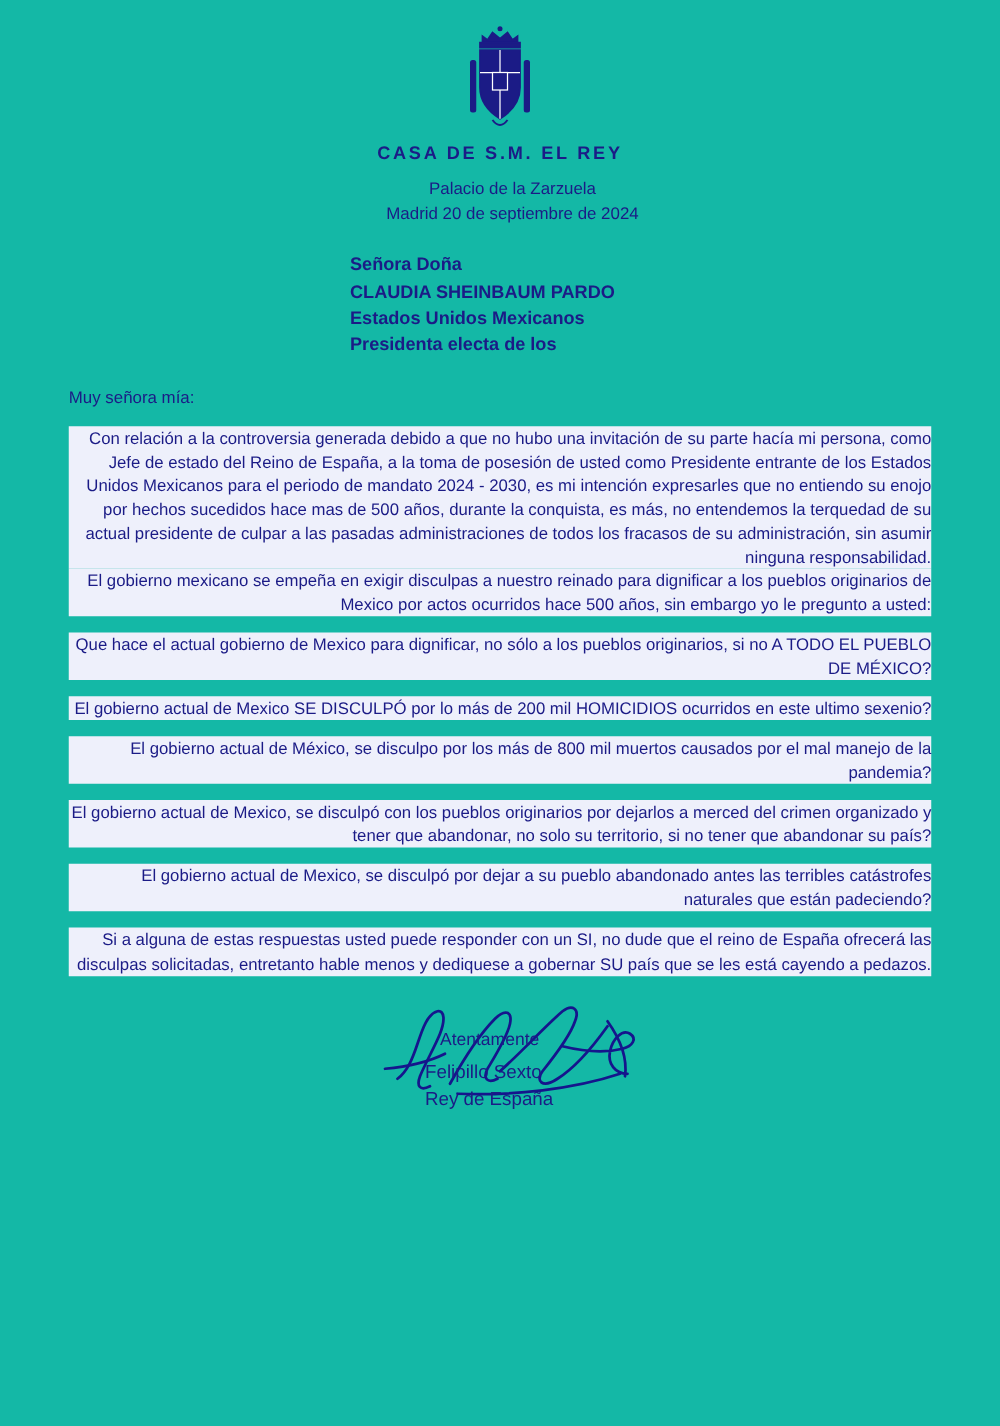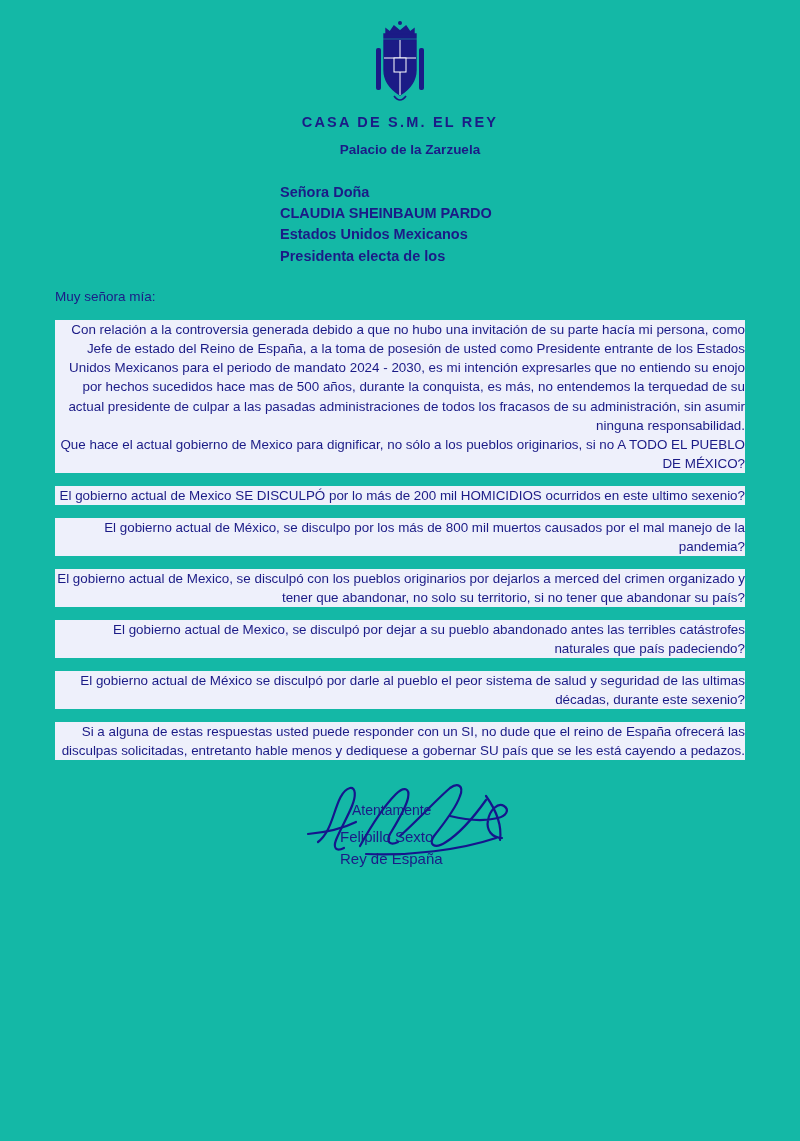--- a/index.html
+++ b/index.html
@@ -46,21 +46,21 @@
   .lh-title {
     font-size: 14.5px;
     font-weight: 700;
     letter-spacing: 2.2px;
     margin-top: 2px;
   }
   .lh-sub {
     font-size: 13.5px;
     margin-top: 10px;
     line-height: 1.45;
-    font-weight: 700;
+    font-weight: 400;
     padding-left: 20px;
   }
 
   
   .addressee {
     margin: 22px 0 0 280px;
     font-size: 14.5px;
     font-weight: 700;
     line-height: 1.48;
     color: #1b1b86;
@@ -147,40 +147,41 @@
 
         <path d="M30 78 Q36 86 42 78" stroke="#1b1b86" stroke-width="1.6" fill="none"></path>
       </svg>
     </div>
   </div>
 
   <div class="letterhead">
     <div class="lh-title">CASA  DE  S.M.  EL  REY</div>
     <div class="lh-sub">
       <div>Palacio de la Zarzuela</div>
+      <div>Madrid 20 de septiembre de 2024</div>
     </div>
   </div>
 
   <div class="addressee">
     <div>Señora Doña</div>
     <div>CLAUDIA SHEINBAUM PARDO</div>
     <div>Estados Unidos Mexicanos</div>
     <div>Presidenta electa de los</div>
   </div>
 
   <div class="salutation">Muy señora mía:</div>
 
   <div class="body">
     <p class="highlight tight">Con relación a la controversia generada debido a que no hubo una invitación de su parte hacía mi persona, como Jefe de estado del Reino de España, a la toma de posesión de usted como Presidente entrante de los Estados Unidos Mexicanos para el periodo de mandato 2024 - 2030, es mi intención expresarles que no entiendo su enojo por hechos sucedidos hace mas de 500 años, durante la conquista, es más, no entendemos la terquedad de su actual presidente de culpar a las pasadas administraciones de todos los fracasos de su administración, sin asumir ninguna responsabilidad.</p>
+    <p class="highlight">El gobierno mexicano se empeña en exigir disculpas a nuestro reinado para dignificar a los pueblos originarios de Mexico por actos ocurridos hace 500 años, sin embargo yo le pregunto a usted:</p>
     <p class="highlight">Que hace el actual gobierno de Mexico para dignificar, no sólo a los pueblos originarios, si no  A TODO EL PUEBLO  DE MÉXICO?</p>
     <p class="highlight">El gobierno actual de Mexico SE DISCULPÓ por lo más de 200 mil HOMICIDIOS ocurridos en este ultimo sexenio?</p>
     <p class="highlight">El gobierno  actual de México, se disculpo por los más de 800 mil muertos causados por el mal manejo de la pandemia?</p>
     <p class="highlight">El gobierno actual de Mexico, se disculpó con los pueblos originarios por dejarlos a merced del crimen organizado y tener que abandonar, no solo su territorio, si no tener que abandonar su país?</p>
-    <p class="highlight">El gobierno actual de Mexico, se disculpó por dejar a su pueblo abandonado antes las terribles catástrofes naturales que país padeciendo?</p>
-    <p class="highlight">El gobierno actual de México se disculpó por darle al pueblo el peor sistema de salud y seguridad de las ultimas décadas, durante este sexenio?</p>
+    <p class="highlight">El gobierno actual de Mexico, se disculpó por dejar a su pueblo abandonado antes las terribles catástrofes naturales que están padeciendo?</p>
     <p class="highlight">Si a alguna de estas respuestas usted puede responder con un SI, no dude que el reino de España ofrecerá las disculpas solicitadas, entretanto hable menos y dediquese a gobernar SU país que se les está cayendo a pedazos.</p>
   </div>
 
   <div class="sig-zone">
     <div class="sig-svg">
       <svg width="250" height="90" viewBox="0 0 250 90" xmlns="http://www.w3.org/2000/svg">
         <g fill="none" stroke="#15158c" stroke-width="2.2" stroke-linecap="round">
           <path d="M18 66 C26 60 30 50 34 38 C38 26 42 14 50 12 C56 11 56 20 52 30 C48 40 40 54 36 64 C33 72 36 76 44 72"></path>
           <path d="M8 58 C30 56 44 52 56 46"></path>
           <path d="M60 70 C70 52 84 30 96 18 C104 10 110 12 108 22 C106 32 96 48 90 58 C86 66 90 70 98 66"></path>

